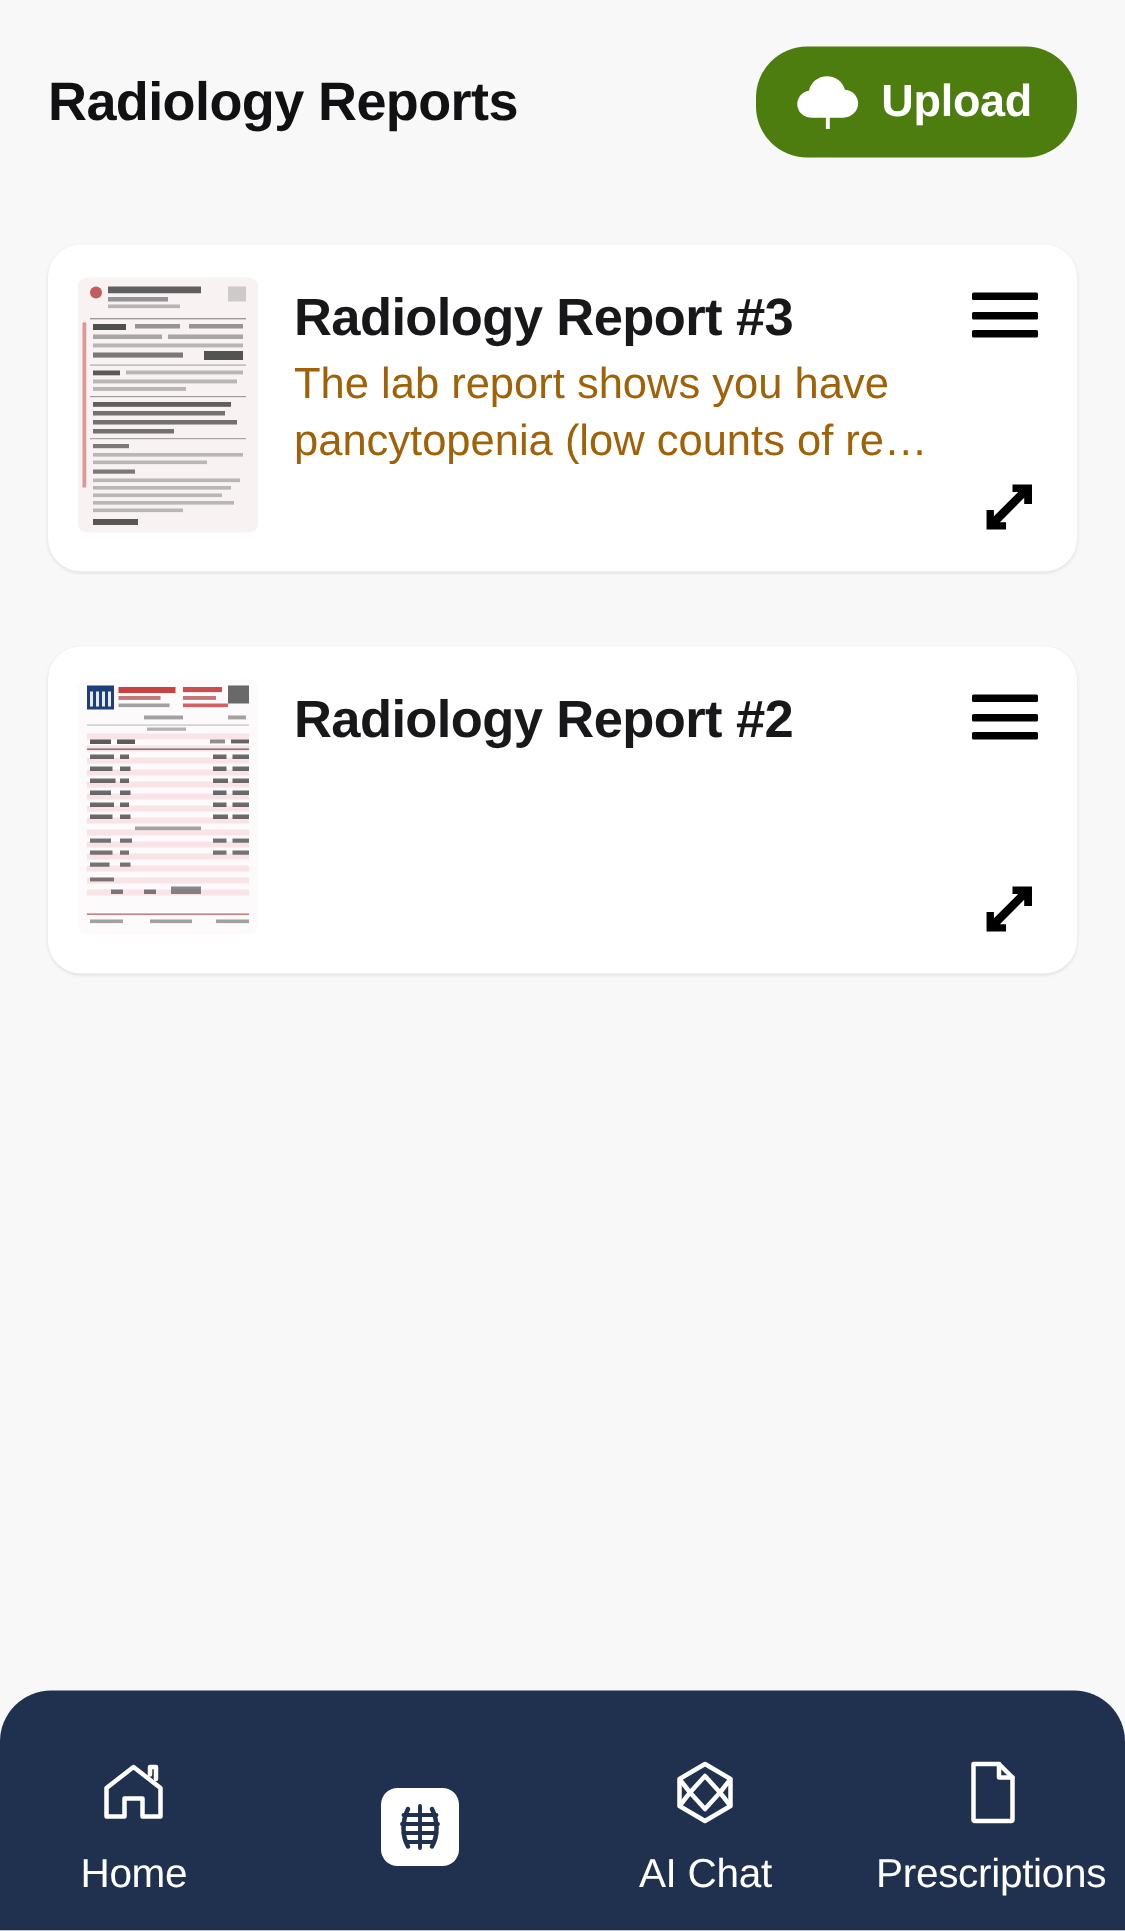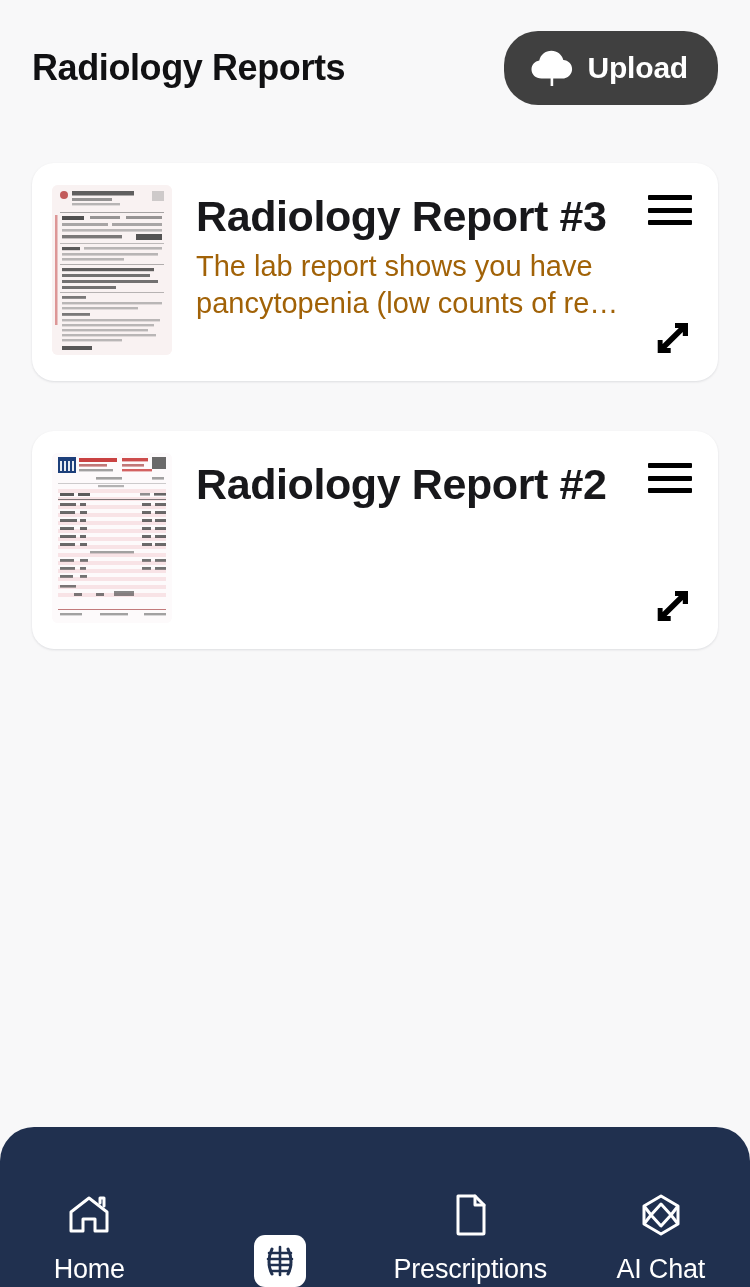--- a/index.html
+++ b/index.html
@@ -39,21 +39,21 @@
     font-size: 36px;
     font-weight: 700;
     color: #111113;
     letter-spacing: -0.4px;
   }
 
   .upload-btn {
     display: flex;
     align-items: center;
     gap: 14px;
-    background: #404040;
+    background: #4d7c0f;
     color: #ffffff;
     border: none;
     border-radius: 34px;
     padding: 18px 30px 18px 26px;
     font-family: "Liberation Sans", sans-serif;
     font-size: 30px;
     font-weight: 700;
     cursor: pointer;
     letter-spacing: -0.2px;
   }
@@ -98,21 +98,21 @@
   .thumb svg { display: block; width: 100%; height: 100%; }
 
   .card-body {
     flex: 1 1 auto;
     min-width: 0;
     padding-top: 6px;
     padding-right: 62px;
   }
 
   .card-title {
-    font-size: 43px;
+    font-size: 35px;
     font-weight: 700;
     color: #18181b;
     line-height: 1.18;
     letter-spacing: -0.4px;
     margin-bottom: 6px;
     white-space: nowrap;
   }
 
   .card-snippet {
     font-size: 29px;
@@ -152,21 +152,21 @@
   .expand-icon svg { display: block; width: 100%; height: 100%; }
 
   
   .bottom-nav {
     flex: 0 0 auto;
     height: 160px;
     background: #20304f;
     border-top-left-radius: 34px;
     border-top-right-radius: 34px;
     display: flex;
-    align-items: flex-end;
+    align-items: center;
     padding-top: 22px;
     gap: 12px;
   }
 
   .nav-item {
     flex: 1 1 0;
     display: flex;
     flex-direction: column;
     align-items: center;
     gap: 10px;
@@ -415,33 +415,33 @@
           <path d="M17 3 V31"></path>
           <path d="M6 9 H28 M5 15 H29 M6 21 H28 M8 27 H26"></path>
           <path d="M9 5 C5 13 5 23 9 30" stroke-width="3"></path>
           <path d="M25 5 C29 13 29 23 25 30" stroke-width="3"></path>
         </svg>
       </div>
     </div>
 
     <div class="nav-item">
       <div class="nav-icon">
-        <svg width="46" height="46" viewBox="0 0 46 46" fill="none" stroke="#ffffff" stroke-width="3" stroke-linejoin="round" stroke-linecap="round">
-          <path d="M11 4 H28 L37 13 V41 A1 1 0 0 1 36 42 H12 A1 1 0 0 1 11 41 Z"></path>
-          <path d="M28 4 V13 H37"></path>
-        </svg>
-      </div>
-      <div class="nav-label">Prescriptions</div>
-    </div>
-
-    <div class="nav-item">
-      <div class="nav-icon">
         <svg width="46" height="46" viewBox="0 0 46 46" fill="none" stroke="#ffffff" stroke-width="3" stroke-linejoin="round">
           <path d="M23 4 L40 14 V32 L23 42 L6 32 V14 Z"></path>
           <path d="M23 12 L33 23 L23 34 L13 23 Z"></path>
           <path d="M6 14 L13 23 M40 14 L33 23 M6 32 L13 23 M40 32 L33 23"></path>
         </svg>
       </div>
       <div class="nav-label">AI Chat</div>
     </div>
 
+    <div class="nav-item">
+      <div class="nav-icon">
+        <svg width="46" height="46" viewBox="0 0 46 46" fill="none" stroke="#ffffff" stroke-width="3" stroke-linejoin="round" stroke-linecap="round">
+          <path d="M11 4 H28 L37 13 V41 A1 1 0 0 1 36 42 H12 A1 1 0 0 1 11 41 Z"></path>
+          <path d="M28 4 V13 H37"></path>
+        </svg>
+      </div>
+      <div class="nav-label">Prescriptions</div>
+    </div>
+
   </div>
 </div>
 
 </body></html>

